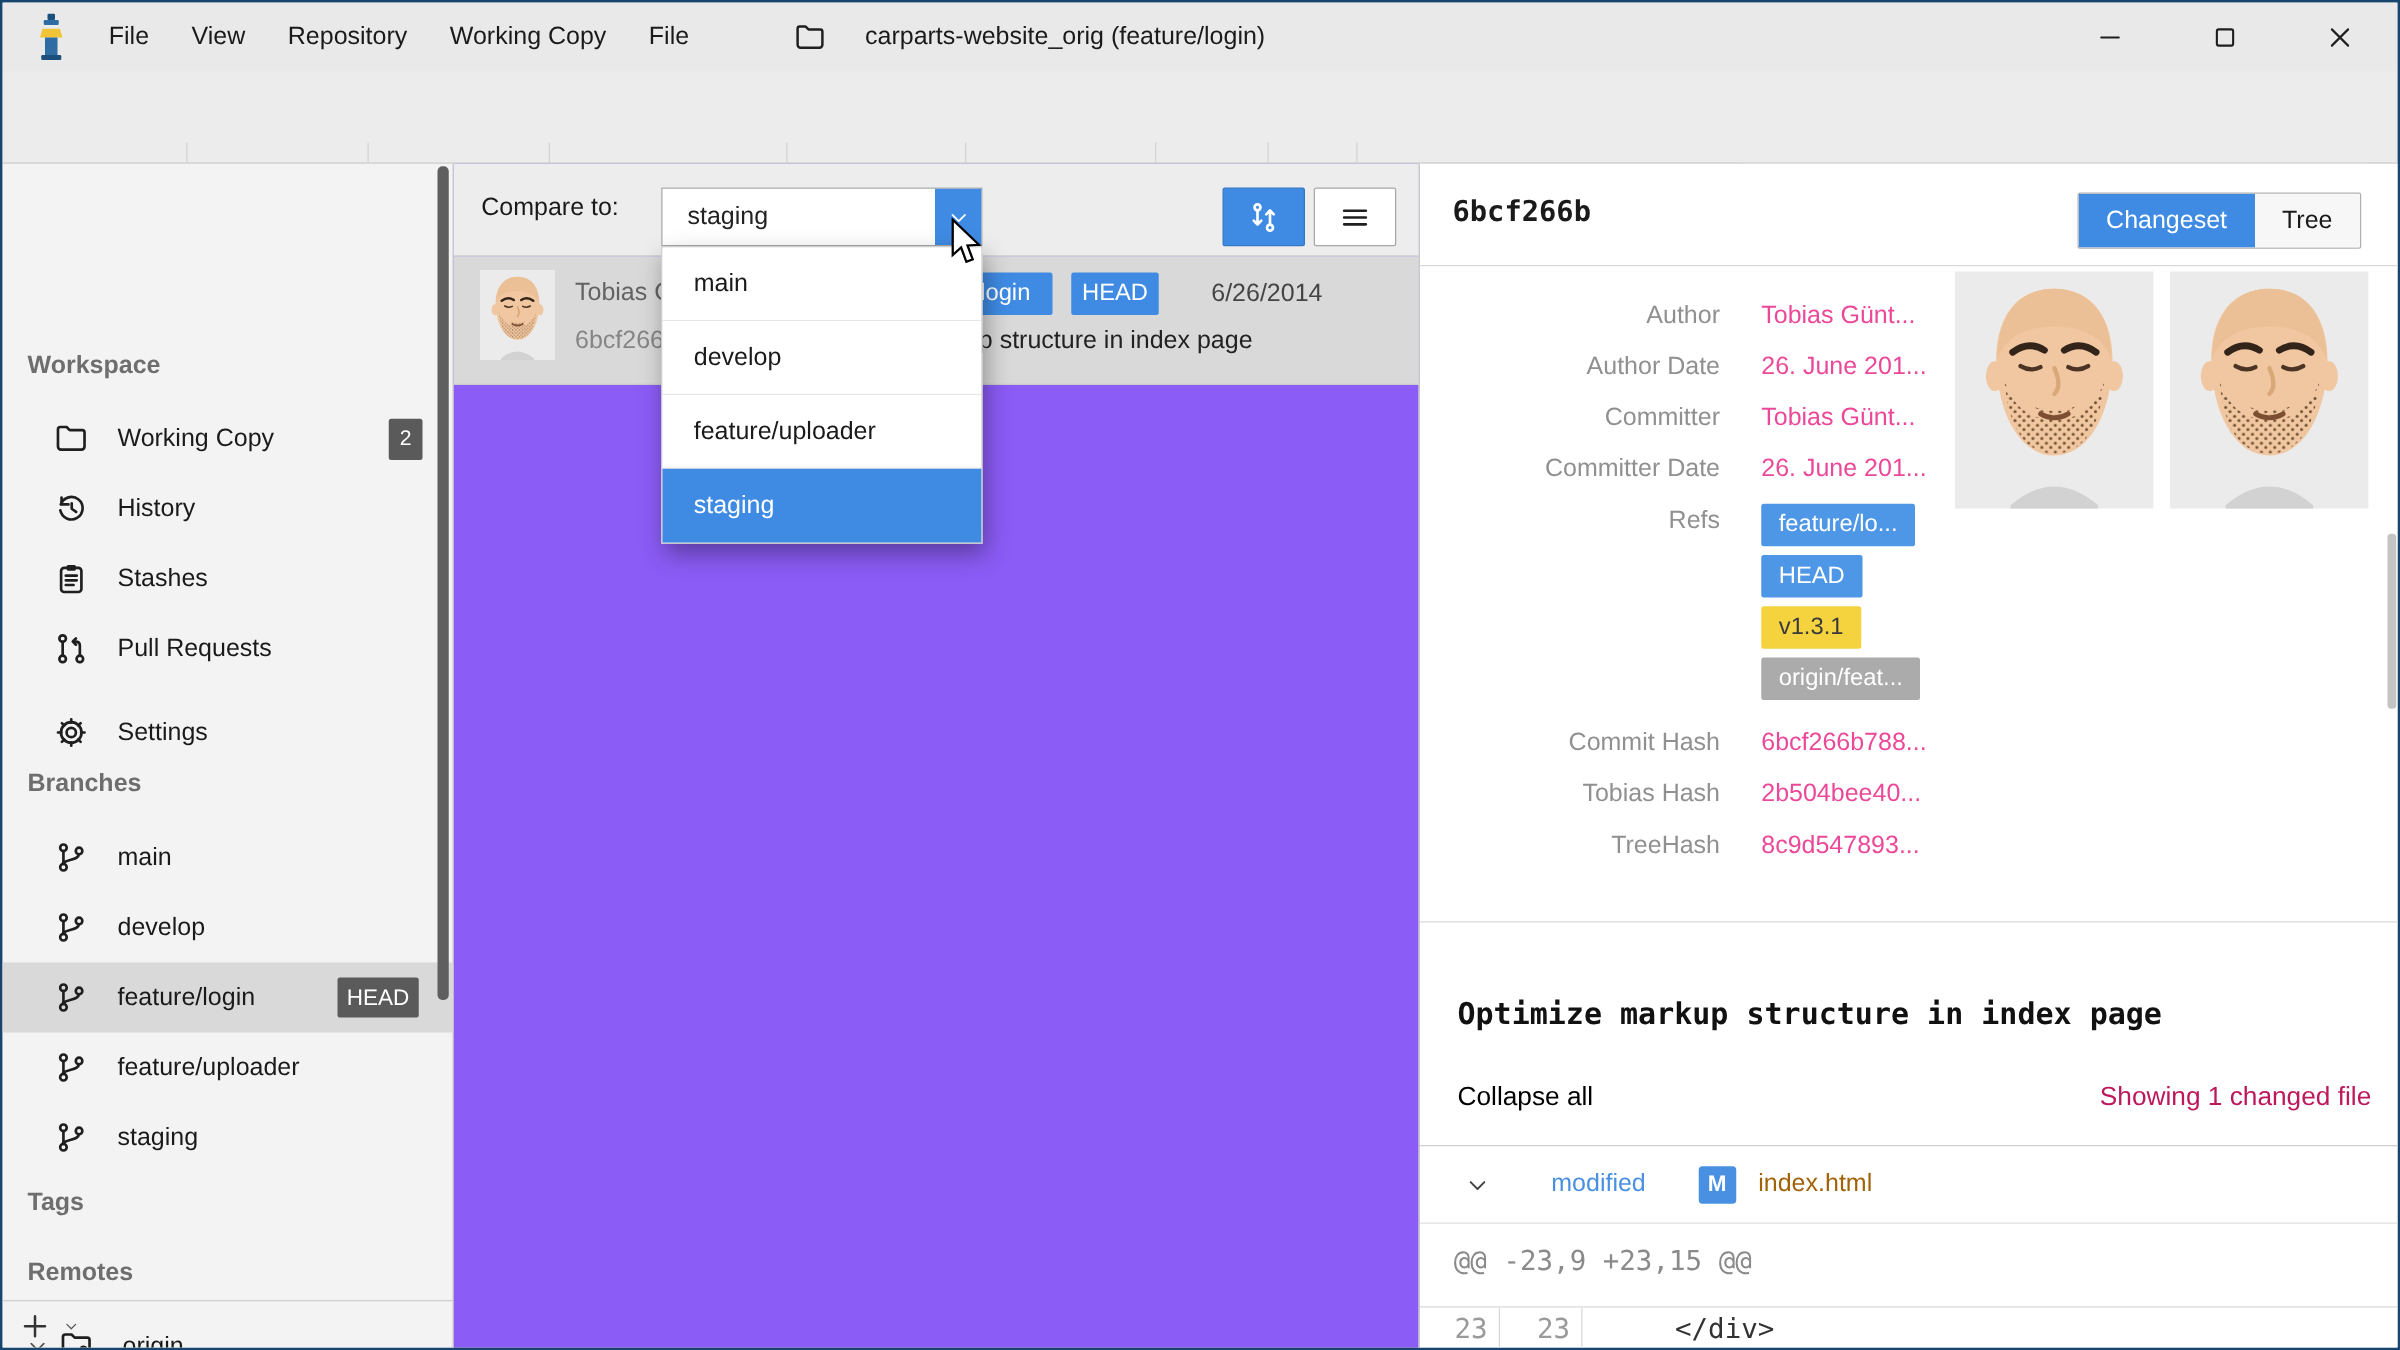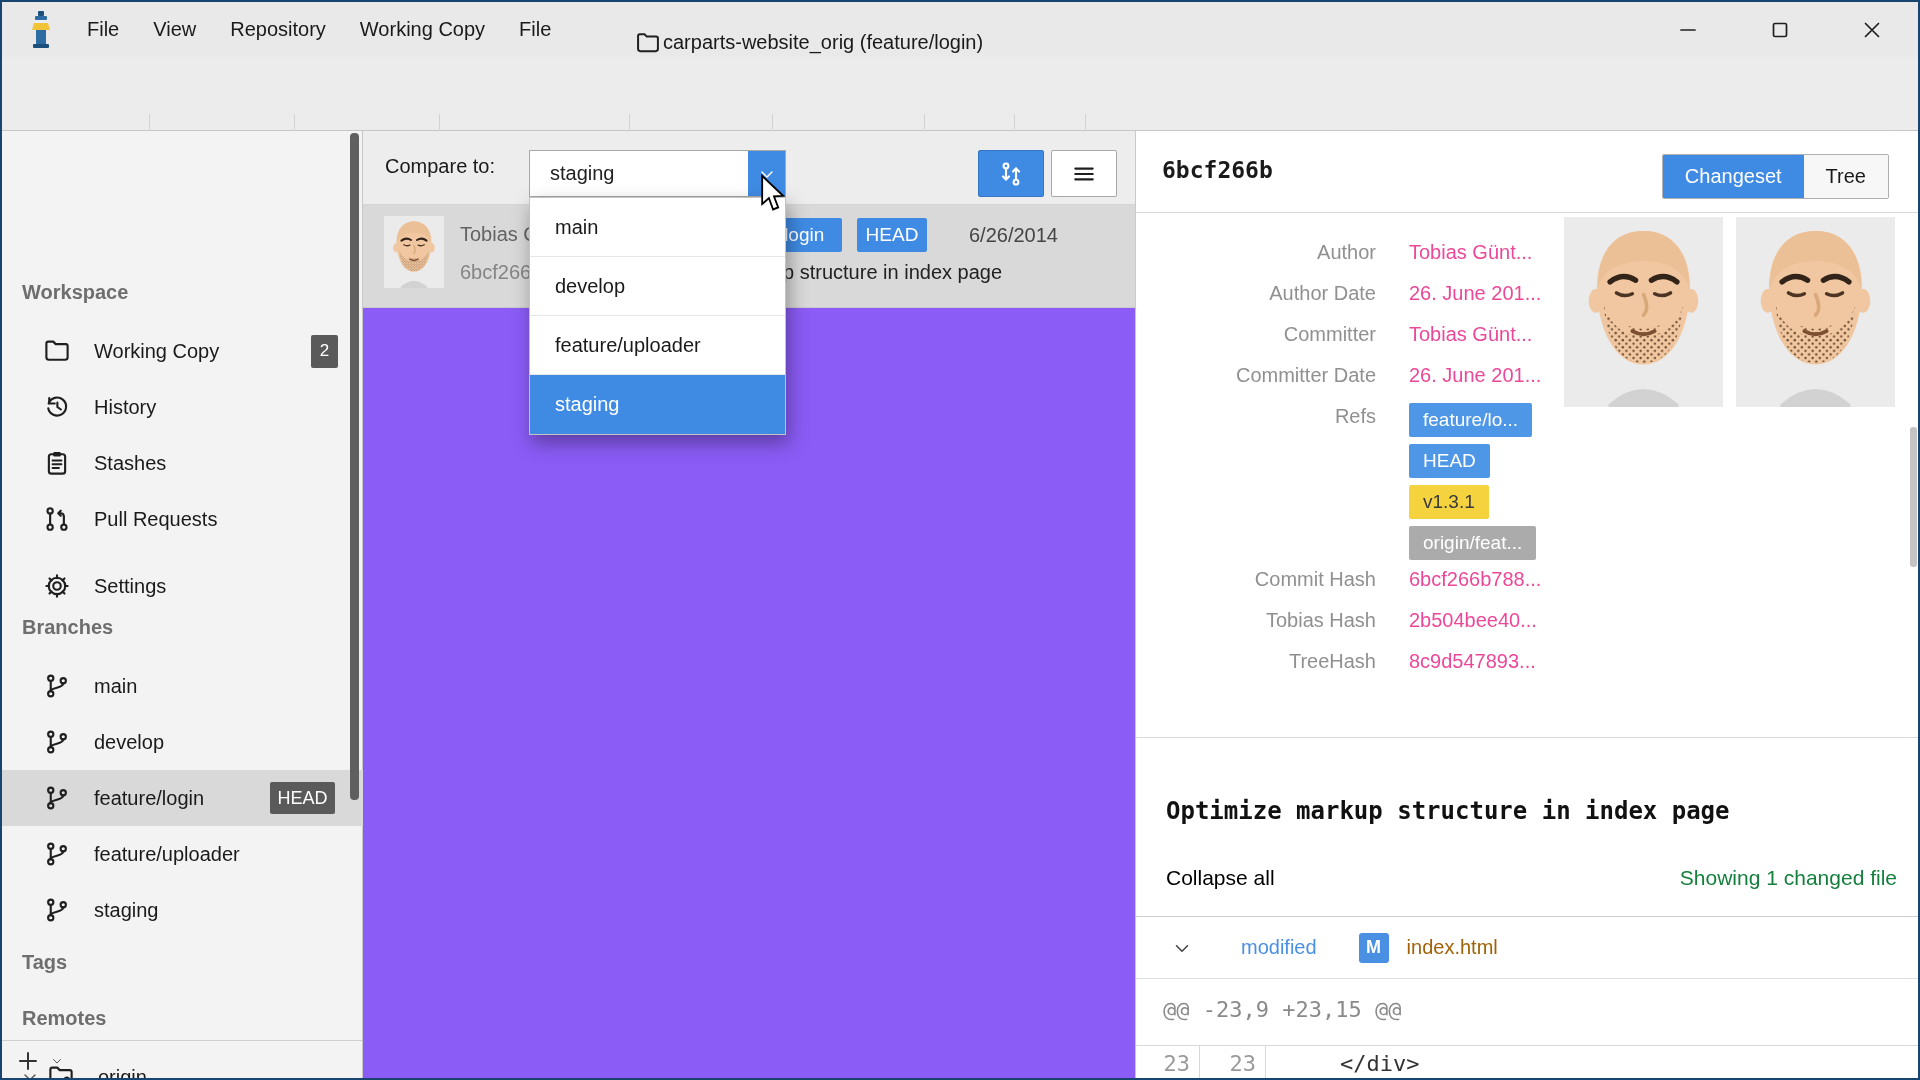--- a/index.html
+++ b/index.html
@@ -14,21 +14,21 @@
   svg { display:block; }
   .st { fill:none; stroke:#1f1f1f; stroke-width:1.7; stroke-linecap:round; stroke-linejoin:round; }
   .st-gray { stroke:#9a9a9a; }
   .st-white { stroke:#fff; }
 
   
   .titlebar { position:absolute; left:0; top:0; width:100%; height:55px; background:#e9e9e9; }
   .app-icon { position:absolute; left:24px; top:8px; width:30px; height:40px; }
   .menus { position:absolute; left:68px; top:0; height:55px; display:flex; align-items:center; }
   .menu-item { padding:0 17px; font-size:20px; color:#1a1a1a; height:55px; display:flex; align-items:center; cursor:default; }
-  .repo-chip { position:absolute; left:632px; top:13px; height:55px; display:flex; align-items:center; gap:1px; }
+  .repo-chip { position:absolute; left:632px; top:0; height:55px; display:flex; align-items:center; gap:30px; }
   .repo-chip .t { font-size:20px; color:#1a1a1a; }
   .win-controls { position:absolute; right:0; top:0; height:55px; display:flex; }
   .win-btn { width:92px; height:55px; display:flex; align-items:center; justify-content:center; }
 
   
   .toolbar { position:absolute; left:0; top:55px; width:100%; height:74px; background:#ececec; border-bottom:1px solid #c6c6c6; }
   .tb-btn { position:absolute; top:64px; width:56px; height:56px; display:flex; align-items:center; justify-content:center; }
   .tb-sep { position:absolute; top:57px; width:1px; height:70px; background:#d2d2d2; }
   .search-wrap { position:absolute; left:1390px; top:73px; width:501px; height:40px; background:#fdfdfd; border:1px solid #c9c9c9; display:flex; align-items:center; padding:0 10px; gap:10px; }
   .search-input { border:none; outline:none; background:transparent; font-size:20px; color:#333; flex:1; font-family:"Liberation Sans", sans-serif; }
@@ -79,33 +79,33 @@
   .rp-header { position:absolute; left:0; top:0; width:787px; height:82px; border-bottom:1px solid #d9d9d9; }
   .rp-title { position:absolute; left:26px; top:26px; font-family:"DejaVu Sans Mono", monospace; font-size:23px; font-weight:600; color:#1a1a1a; }
   .seg { position:absolute; right:34px; top:23px; height:45px; display:flex; border:1px solid #b0b0b0; border-radius:2px; overflow:hidden; }
   .seg-btn { padding:0 22px; display:flex; align-items:center; font-size:20px; background:#f7f7f7; color:#1a1a1a; }
   .seg-btn.active { background:#3f8be4; color:#fff; }
 
   .details { position:absolute; left:17px; top:108px; width:600px; }
   .d-row { display:flex; min-height:41px; align-items:flex-start; }
   .d-row .dl { flex:0 0 223px; text-align:right; font-size:20px; color:#909090; padding-top:2px; }
   .d-row .dv { margin-left:33px; font-size:20px; color:#ec4899; padding-top:2px; }
-  .ref-stack { margin-left:33px; display:flex; flex-direction:column; gap:7px; margin-bottom:6px; }
+  .ref-stack { margin-left:33px; display:flex; flex-direction:column; gap:7px; margin-bottom:21px; }
   .ref-badge { height:34px; border-radius:2px; color:#fff; font-size:19px; display:flex; align-items:center; justify-content:center; padding:0 14px; align-self:flex-start; }
   .ref-blue { background:#4e97e6; }
   .ref-yellow { background:#f4d33f; color:#3a3a3a; }
   .ref-gray { background:#ababab; }
 
   .avatar-lg { position:absolute; top:86px; width:159px; height:190px; overflow:hidden; }
   .avatar-svg { width:100%; height:100%; }
 
   .rp-div { position:absolute; left:0; width:787px; border-top:1px solid #d9d9d9; }
   .rp-msg { position:absolute; left:30px; top:666px; font-family:"DejaVu Sans Mono", monospace; font-size:24px; font-weight:600; color:#111; }
   .rp-collapse { position:absolute; left:30px; top:735px; font-size:21px; color:#000000; }
-  .rp-showing { position:absolute; right:25px; top:735px; font-size:21px; color:#15803d; }
+  .rp-showing { position:absolute; right:25px; top:735px; font-size:21px; color:#be185d; }
 
   .file-row { position:absolute; left:0; top:785px; width:787px; height:63px; border-top:1px solid #cfcfcf; border-bottom:1px solid #e0e0e0; display:flex; align-items:center; }
   .fr-chev { margin-left:35px; }
   .fr-status { margin-left:48px; font-size:20px; color:#4a90e2; }
   .fr-m { margin-left:42px; width:30px; height:30px; background:#4a90e2; border-radius:3px; color:#fff; font-size:18px; font-weight:bold; display:flex; align-items:center; justify-content:center; }
   .fr-name { margin-left:18px; font-size:20px; color:#a16207; }
 
   .hunk { position:absolute; left:27px; top:866px; font-family:"DejaVu Sans Mono", monospace; font-size:22px; color:#8a8a8a; }
   .diff-line { position:absolute; left:0; top:914px; width:787px; height:35px; border-top:1px solid #d9d9d9; display:flex; font-family:"DejaVu Sans Mono", monospace; font-size:22px; }
   .dn { width:64px; text-align:right; padding:5px 9px 0 0; color:#9a9a9a; border-right:1px solid #d9d9d9; }

